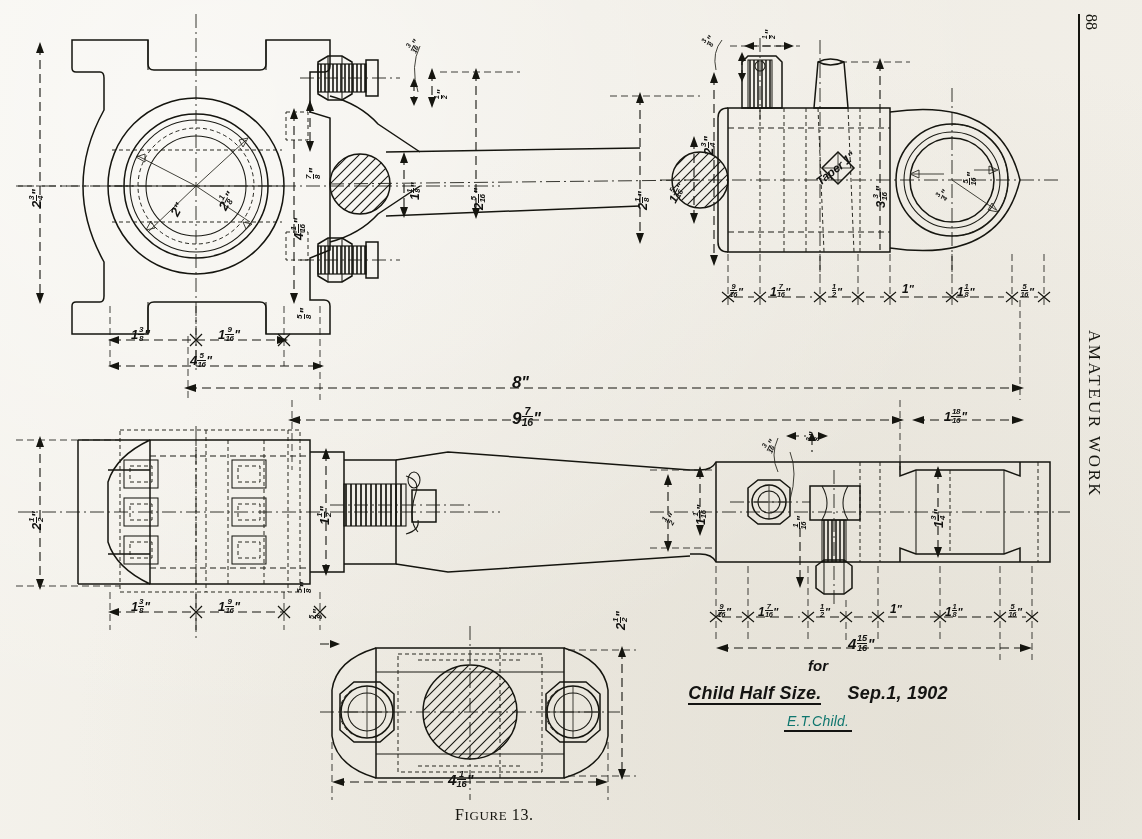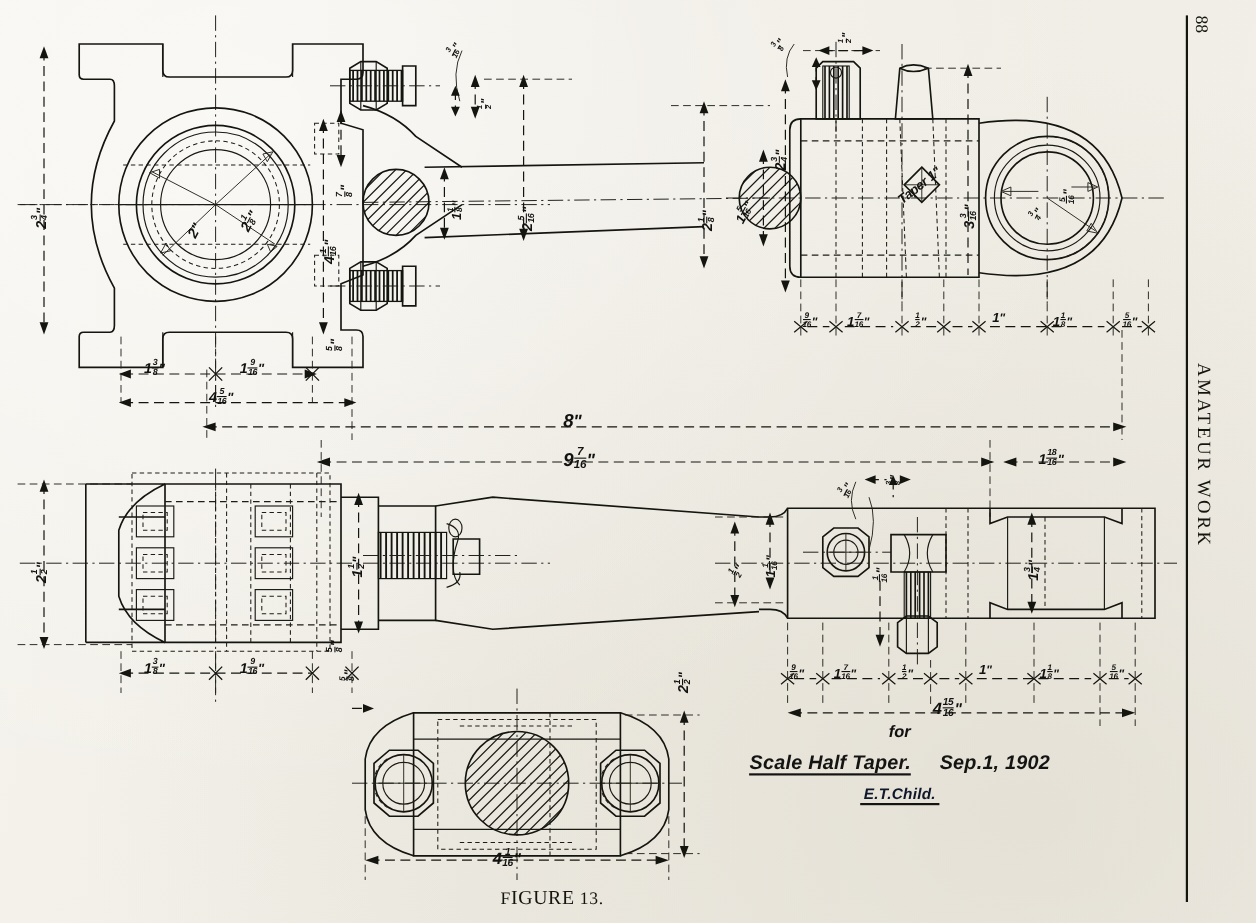--- a/index.html
+++ b/index.html
@@ -74,31 +74,31 @@
     border-bottom:3px solid #0e0e0c;padding-bottom:1px;
   }
   .tb3{
     font-family:"Liberation Sans",sans-serif;
     font-style:italic;font-weight:700;font-size:18px;
     color:#141412;margin-top:9px;letter-spacing:.2px;
   }
   .tb3 .u{border-bottom:2px solid #141412;padding-bottom:0px;}
   .tb4{
     font-family:"Liberation Sans",sans-serif;
-    font-style:italic;font-weight:700;font-size:14px;
-    color:#0f172a;margin-top:9px;
+    font-style:italic;font-weight:400;font-size:14px;
+    color:#0f766e;margin-top:9px;
     display:inline-block;border-bottom:2.2px solid #141412;
     padding:0 3px 1px 3px;letter-spacing:.2px;text-align:center;
   }
   #figcap{
     position:absolute;left:455px;top:806px;
     font-family:"Liberation Serif",serif;
     font-size:16px;color:#15150f;letter-spacing:.6px;
   }
-  #figcap .sc{font-size:18px;}
+  #figcap .sc{font-size:13px;}
   #pageno{
     position:absolute;left:1100px;top:14px;
     font-family:"Liberation Serif",serif;font-size:16px;color:#15150f;
     transform:rotate(90deg);transform-origin:left top;
   }
   #runhead{
     position:absolute;left:1104px;top:330px;
     font-family:"Liberation Serif",serif;font-size:17px;color:#15150f;
     letter-spacing:2.5px;white-space:nowrap;
     transform:rotate(90deg);transform-origin:left top;
@@ -844,21 +844,21 @@
   <div class="dim rot90" style="left:612px;top:630px">
     <span>2</span><span class="fr"><i class="num">1</i><i>2</i></span><span class="pr">"</span>
   </div>
   <div class="dim rot90" style="left:308px;top:620px;font-size:12px">
     <span class="fr"><i class="num">5</i><i>8</i></span><span class="pr">"</span>
   </div>
 
   <div id="titleblock">
     <div class="tb-line tb-for">for</div>
     <div class="tb-line tb3">
-      <span class="u">Scale Half Taper.</span>
+      <span class="u">Child Half Size.</span>
       &nbsp;&nbsp;&nbsp;
       <span>Sep.1, 1902</span>
     </div>
     <div class="tb-line"><span class="tb4">E.T.Child.</span></div>
   </div>
 
   <div id="figcap">
     <span>F</span><span class="sc">IGURE</span>&nbsp;<span>13.</span>
   </div>
   <div id="rule"></div>

